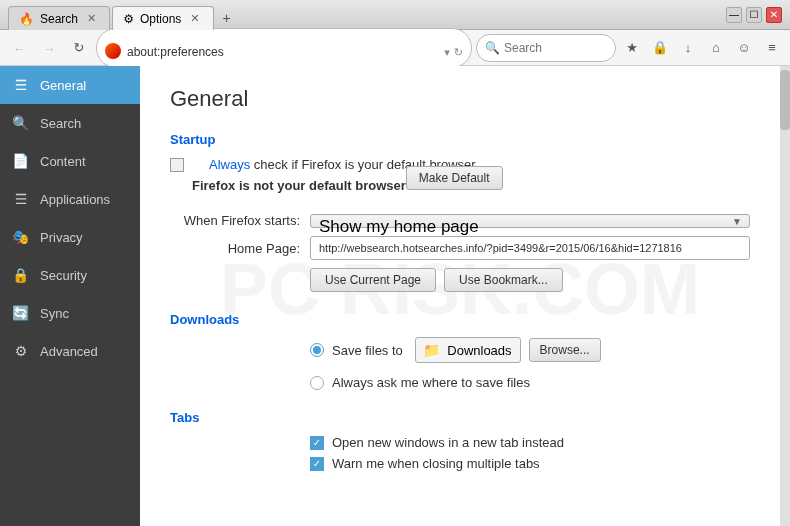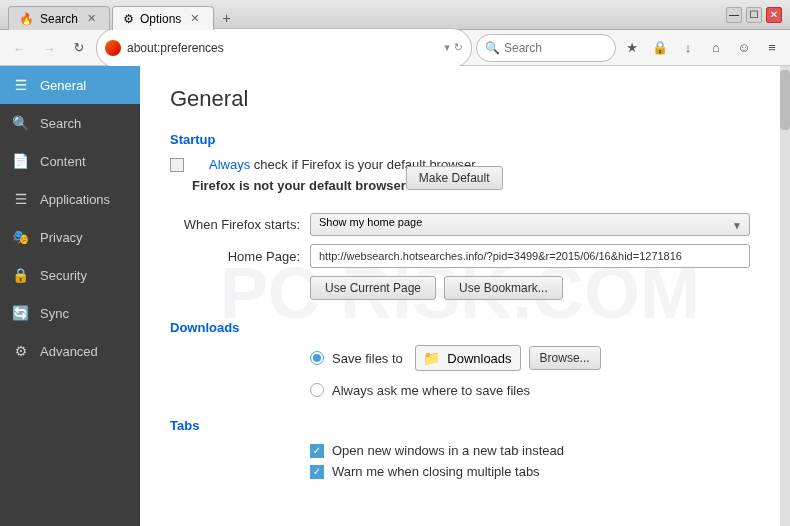--- a/index.html
+++ b/index.html
@@ -96,27 +96,27 @@
       align-items: center;
       justify-content: center;
       cursor: pointer;
       border-radius: 50%;
       color: #555;
       font-size: 13px;
     }
     .nav-btn.disabled { color: #bbb; cursor: default; }
     .address-bar-wrap {
       display: flex;
-      align-items: center;
+      align-items: flex-end;
       flex: 1;
       border: 1px solid #bbb;
       border-radius: 20px;
       background: white;
       height: 40px;
-      padding: 0 8px;
+      padding: 8px 8px;
       gap: 6px;
     }
     .ff-logo {
       width: 16px;
       height: 16px;
       border-radius: 50%;
       background: linear-gradient(135deg, #ff6600, #cc0000);
       flex-shrink: 0;
     }
     .address-text {
@@ -313,25 +313,25 @@
     .form-label {
       width: 140px;
       text-align: right;
       padding-right: 10px;
       font-size: 13px;
       color: #333;
       flex-shrink: 0;
     }
     .form-select {
       flex: 1;
-      height: 23px;
+      height: 14px;
       border: 1px solid #aaa;
       border-radius: 3px;
       padding: 2px 24px 2px 8px;
-      font-size: 11px;
+      font-size: 17px;
       background: linear-gradient(to bottom, #f5f5f5, #e8e8e8);
       appearance: none;
       cursor: pointer;
       position: relative;
     }
     .select-wrap {
       flex: 1;
       position: relative;
     }
     .select-arrow {
@@ -580,21 +580,21 @@
             <div class="radio-dot checked"></div>
             <span class="radio-label">Save files to</span>
             <div class="path-bar" style="margin-left:4px;">
               <span style="font-size:14px;">📁</span>
               <span>Downloads</span>
             </div>
             <button class="browse-btn">Browse...</button>
           </div>
         </div>
 
-        <div style="display:flex;align-items:flex-start;gap:8px;margin-left:140px;">
+        <div style="display:flex;align-items:flex-end;gap:8px;margin-left:140px;">
           <div class="radio-dot"></div>
           <span class="radio-label">Always ask me where to save files</span>
         </div>
       </div>
 
       <div class="section tabs-section">
         <div class="section-title">Tabs</div>
 
         <div class="check-row">
           <div class="checkmark-box">✓</div>

